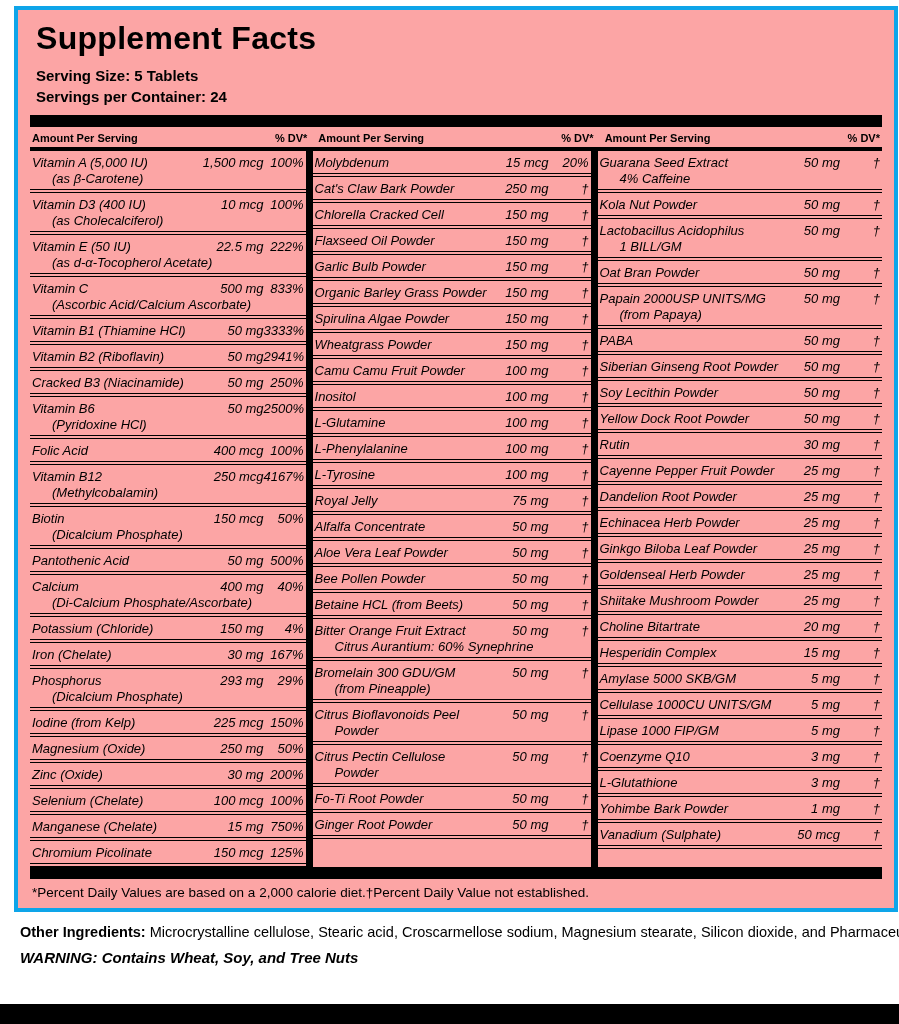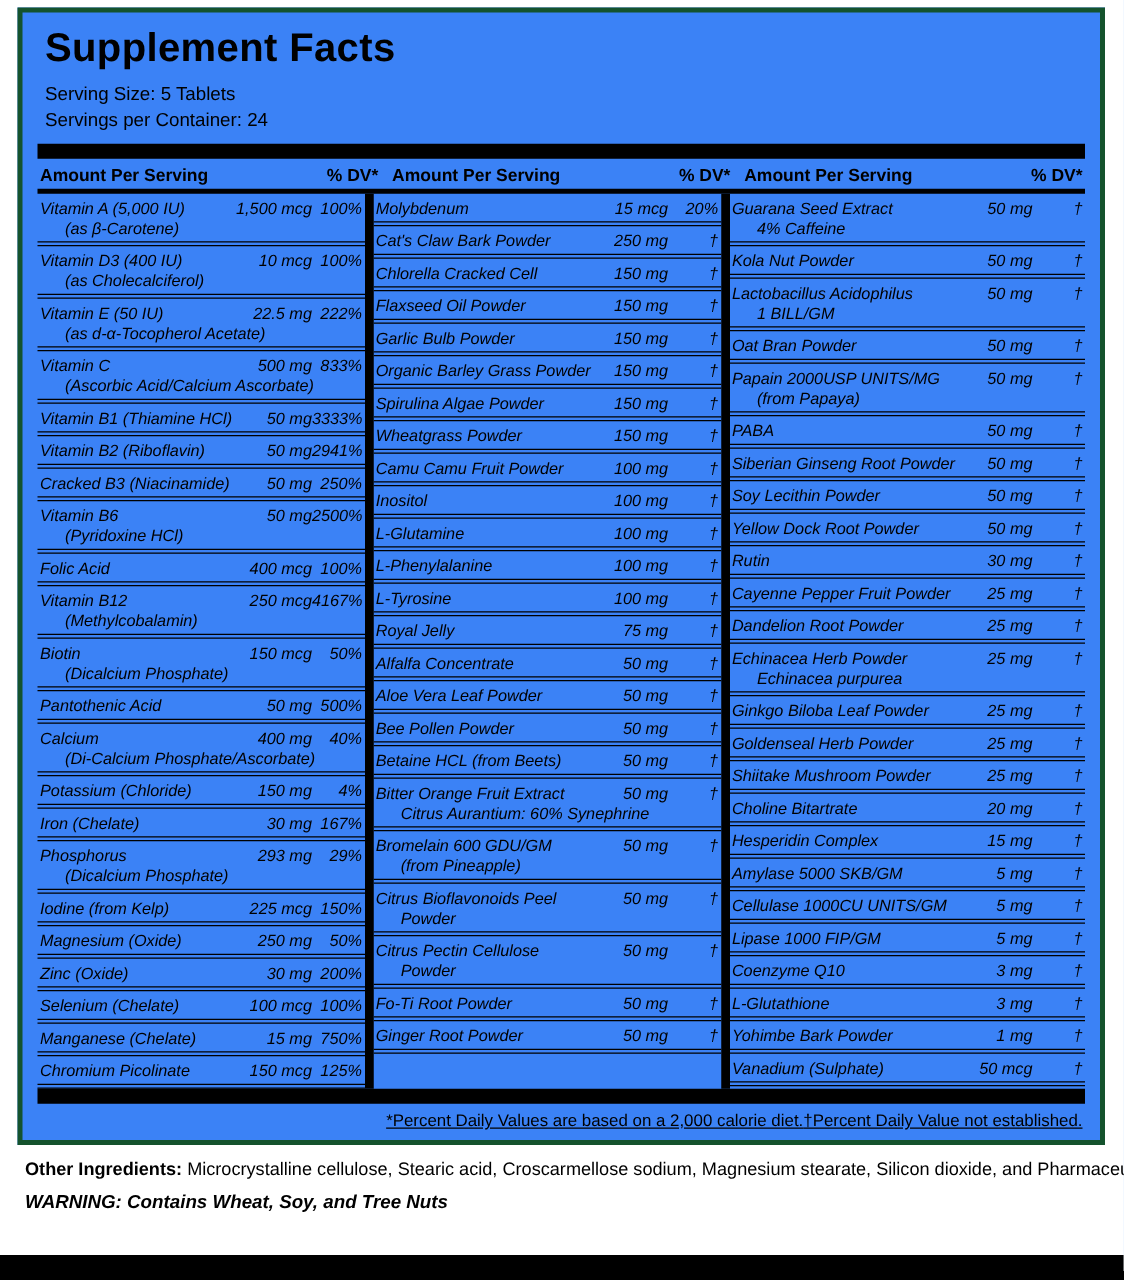--- a/index.html
+++ b/index.html
@@ -4,53 +4,53 @@
 <style>
   * { margin:0; padding:0; box-sizing:border-box; }
   html, body {
     width:899px; height:1024px; background:#ffffff; color:#000;
     font-family:"Liberation Sans", sans-serif;
     overflow:hidden;
   }
   body { display:flex; flex-direction:column; }
 
   .label-box {
-    margin:6px 15px 0 14px;
-    border:4px solid #14532d;
-    background:#3b82f6;
+    margin:6px 1px 0 14px;
+    border:4px solid #0ea5e9;
+    background:#fca5a5;
     padding:8px 12px 6px 12px;
     display:flex; flex-direction:column;
   }
   .sf-title { font-size:32px; font-weight:bold; letter-spacing:0.3px; margin:2px 0 8px 6px; }
-  .serving-line { font-size:15px; font-weight:normal; line-height:1.4; margin-left:6px; }
+  .serving-line { font-size:15px; font-weight:bold; line-height:1.4; margin-left:6px; }
 
   .thick-bar { height:12px; background:#000; margin-top:8px; }
   .foot-bar  { height:12px; background:#000; }
 
   .head-row { display:flex; border-bottom:4px solid #000; padding:5px 0 3px; }
-  .head-cell { flex:1; display:flex; justify-content:space-between; font-weight:bold; font-size:14px; padding:0 2px; }
+  .head-cell { flex:1; display:flex; justify-content:space-between; font-weight:bold; font-size:11px; padding:0 2px; }
   .head-gap { width:7px; }
 
   .grid-area { display:flex; flex:1; align-items:stretch; }
   .col { flex:1; display:flex; flex-direction:column;font-style:italic; }
   .vbar { width:7px; background:#000; }
 
   .row {
     display:grid;
     grid-template-columns:1fr 62px 40px;
     padding:3px 2px 2px;
     border-bottom:4px double #000;
     font-size:13px; line-height:17px;
   }
   .rname { white-space:nowrap; }
   .ramt  { text-align:right; white-space:nowrap; }
   .rdv   { text-align:right; white-space:nowrap; }
   .rsub  { grid-column:1 / -1; padding-left:20px; line-height:16px; white-space:nowrap; }
 
-  .footnotes { display:flex; justify-content:flex-end; font-size:13.5px; padding:6px 2px 2px;text-decoration:underline; }
+  .footnotes { display:flex; justify-content:flex-start; font-size:13.5px; padding:6px 2px 2px; }
 
   .below-box { margin:12px 15px 0 20px; font-size:14.5px; white-space:nowrap; }
   .oi-label { font-weight:bold;text-align:center; }
   .warning-line { margin:9px 15px 0 20px; font-size:15px; font-weight:bold;font-style:italic; }
 
   .bottom-strip { margin-top:auto; height:20px; width:899px; background:#000; }
 </style>
 </head>
 <body>
 
@@ -321,21 +321,21 @@
     <span class="rdv">†</span>
 
   </div>
         <div class="row">
     <span class="rname">Bitter Orange Fruit Extract</span>
     <span class="ramt">50 mg</span>
     <span class="rdv">†</span>
     <span class="rsub">Citrus Aurantium: 60% Synephrine</span>
   </div>
         <div class="row">
-    <span class="rname">Bromelain 600 GDU/GM</span>
+    <span class="rname">Bromelain 300 GDU/GM</span>
     <span class="ramt">50 mg</span>
     <span class="rdv">†</span>
     <span class="rsub">(from Pineapple)</span>
   </div>
         <div class="row">
     <span class="rname">Citrus Bioflavonoids Peel</span>
     <span class="ramt">50 mg</span>
     <span class="rdv">†</span>
     <span class="rsub">Powder</span>
   </div>
@@ -429,21 +429,20 @@
         <div class="row">
     <span class="rname">Dandelion Root Powder</span>
     <span class="ramt">25 mg</span>
     <span class="rdv">†</span>
 
   </div>
         <div class="row">
     <span class="rname">Echinacea Herb Powder</span>
     <span class="ramt">25 mg</span>
     <span class="rdv">†</span>
-    <span class="rsub">Echinacea purpurea</span>
   </div>
         <div class="row">
     <span class="rname">Ginkgo Biloba Leaf Powder</span>
     <span class="ramt">25 mg</span>
     <span class="rdv">†</span>
 
   </div>
         <div class="row">
     <span class="rname">Goldenseal Herb Powder</span>
     <span class="ramt">25 mg</span>

